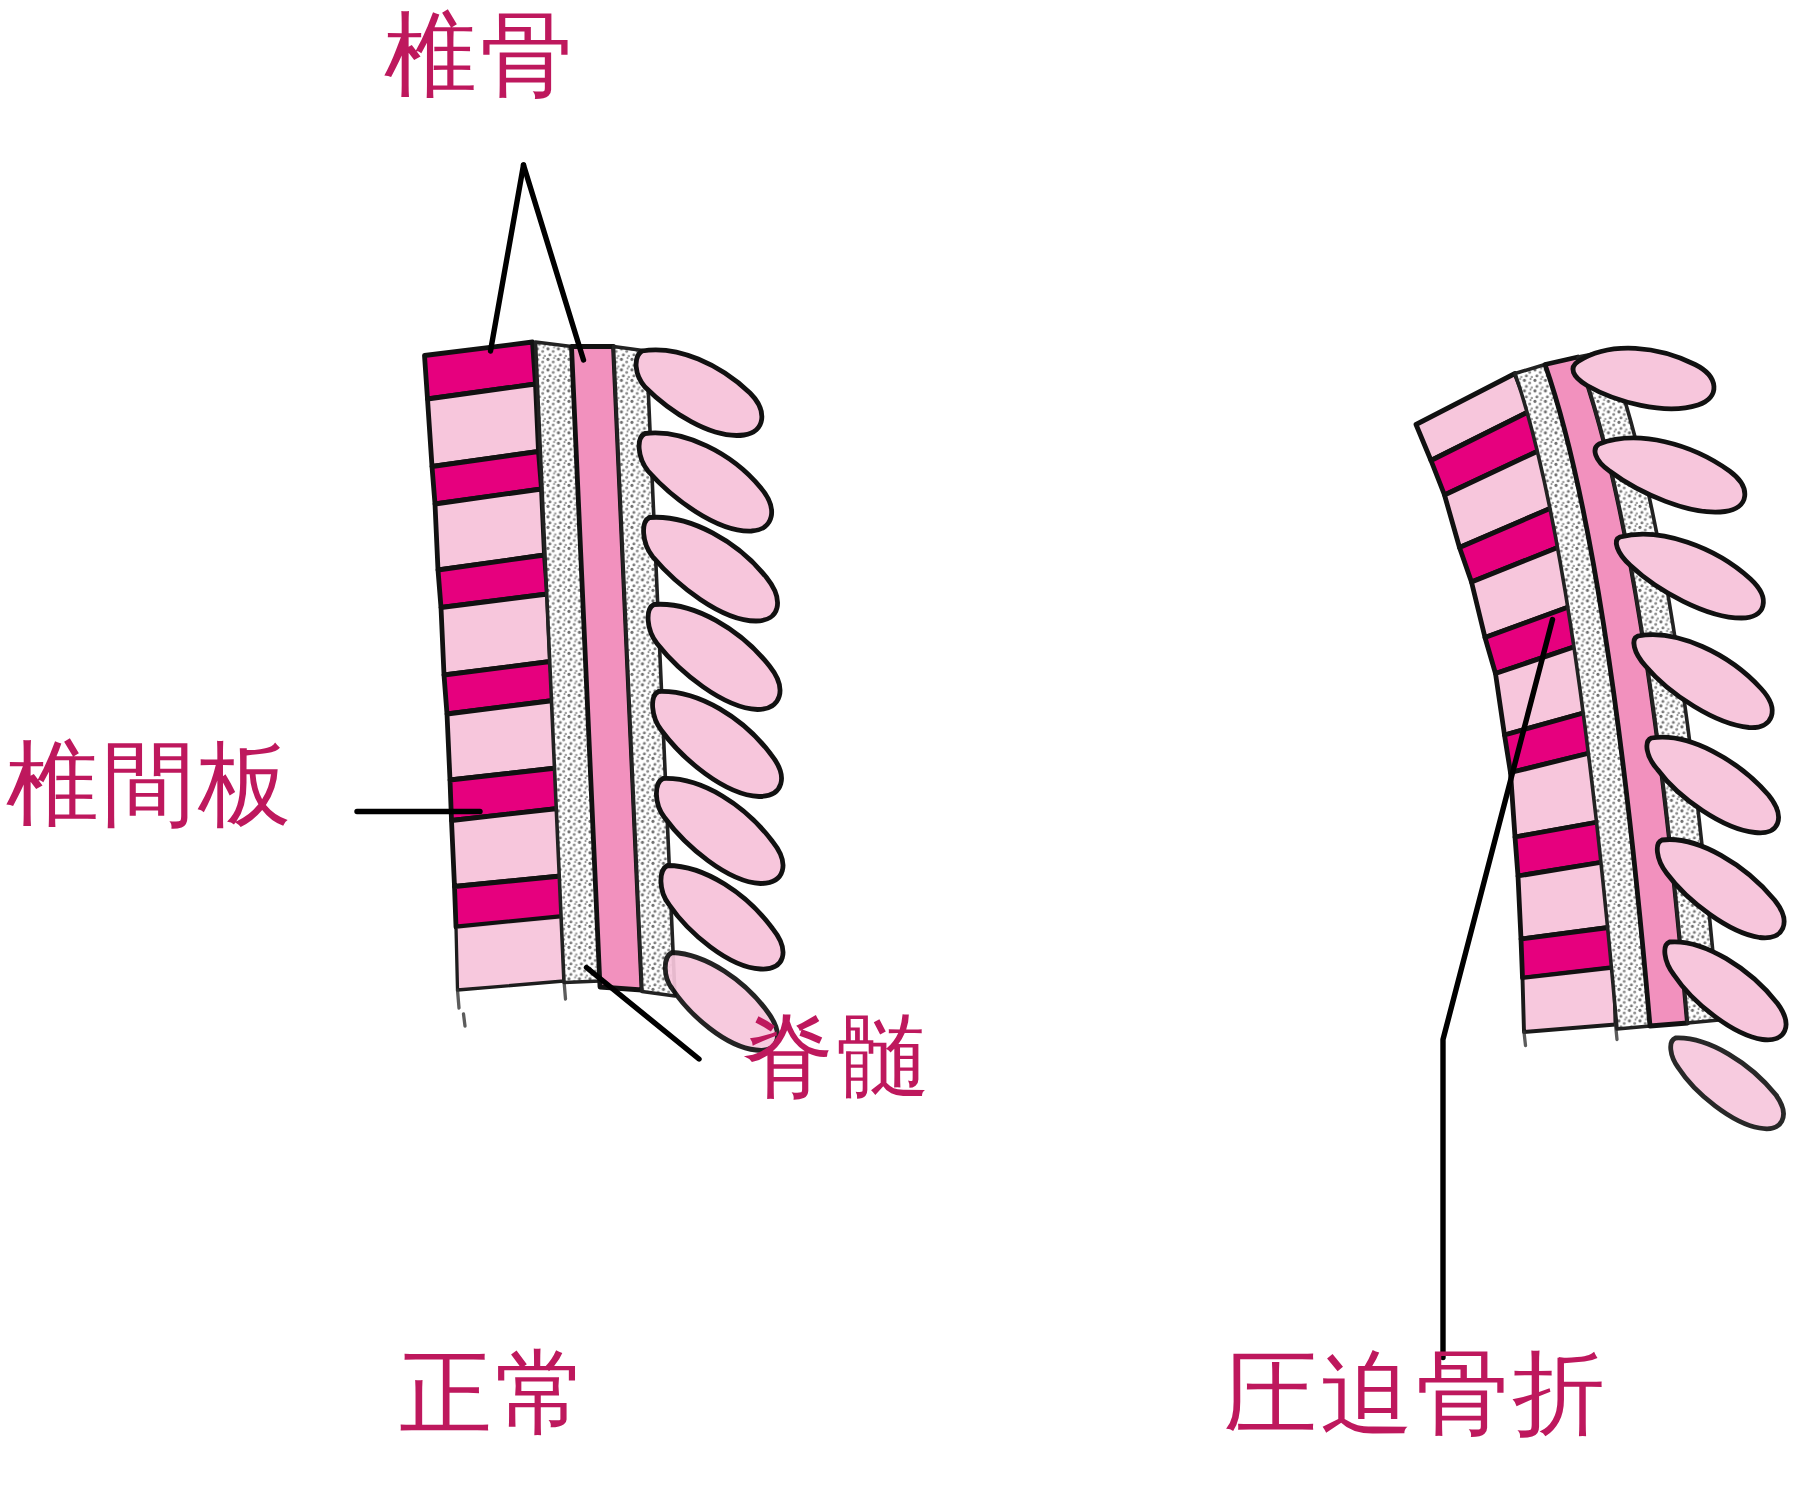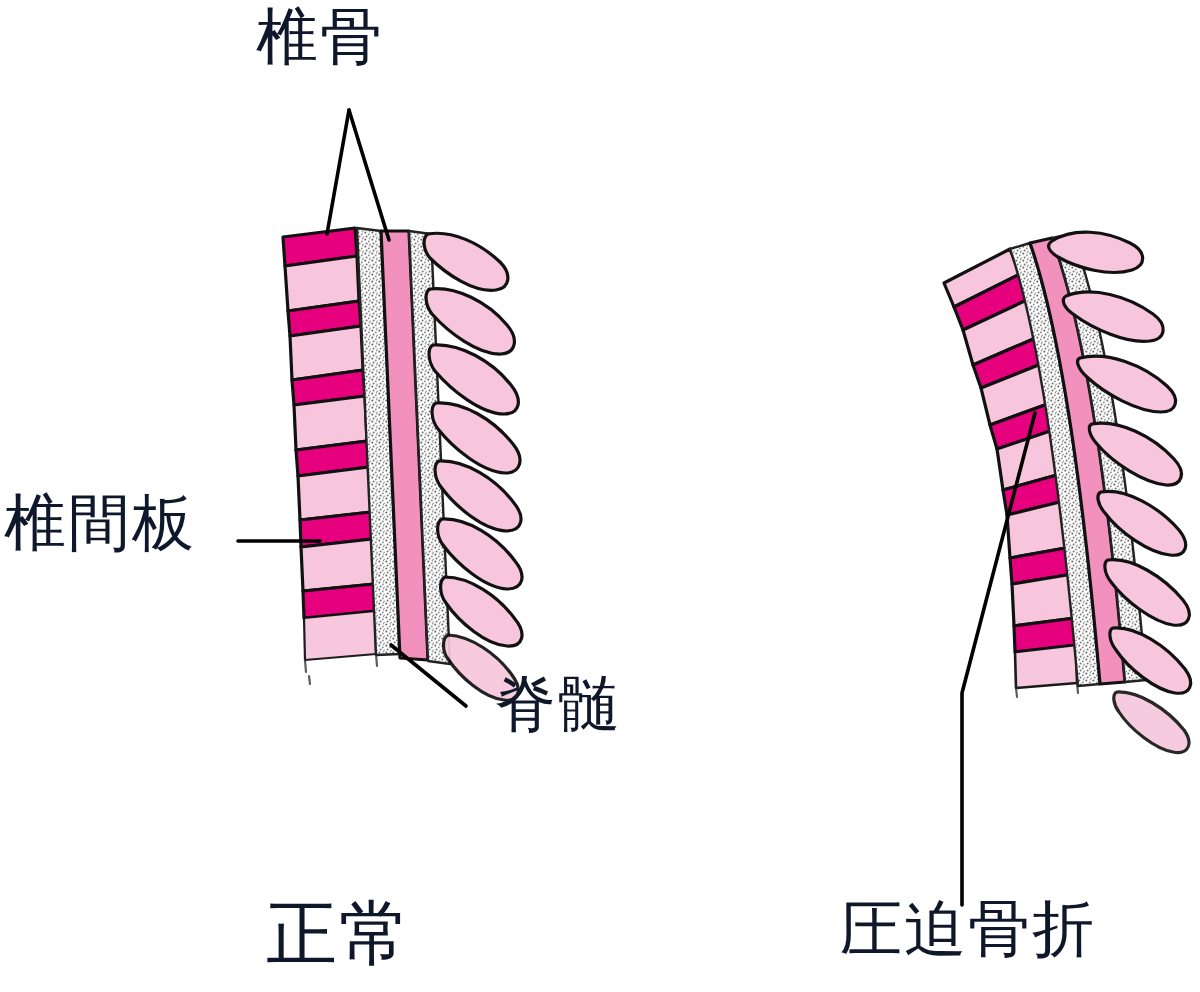--- a/index.html
+++ b/index.html
@@ -18,30 +18,30 @@
   #figure {
     position: absolute;
     left: 0;
     top: 0;
     width: 1200px;
     height: 992px;
   }
   .jp-label {
     position: absolute;
     font-family: "DejaVu Sans", "Liberation Sans", sans-serif;
-    color: #0f172a;
+    color: #be185d;
     white-space: nowrap;
     line-height: 1;
     font-weight: 400;
   }
   #label-vertebra      { left: 256px; top: 6px;   font-size: 62px; letter-spacing: 2px; }
   #label-disc          { left: 4px;   top: 492px; font-size: 62px; letter-spacing: 2px; text-align: right; }
   #label-cord          { left: 466px; top: 673px; font-size: 62px; letter-spacing: 2px; margin-left: 28px; }
-  #caption-normal      { left: 266px; top: 898px; font-size: 71px; letter-spacing: 2px; }
-  #caption-fracture    { left: 840px; top: 898px; font-size: 62px; letter-spacing: 2px; }
+  #caption-normal      { left: 266px; top: 898px; font-size: 62px; letter-spacing: 2px; }
+  #caption-fracture    { left: 816px; top: 898px; font-size: 62px; letter-spacing: 2px; }
 </style>
 </head>
 <body>
 
 <svg id="figure" viewBox="0 0 1200 992" xmlns="http://www.w3.org/2000/svg">
   <defs>
     <pattern id="stipplePat" width="7" height="7" patternUnits="userSpaceOnUse">
       <rect width="7" height="7" fill="#ffffff"></rect>
       <circle cx="1.3" cy="1.6" r="1.05" fill="#6e6e6e"></circle>
       <circle cx="4.8" cy="3.4" r="0.95" fill="#8a8a8a"></circle>

